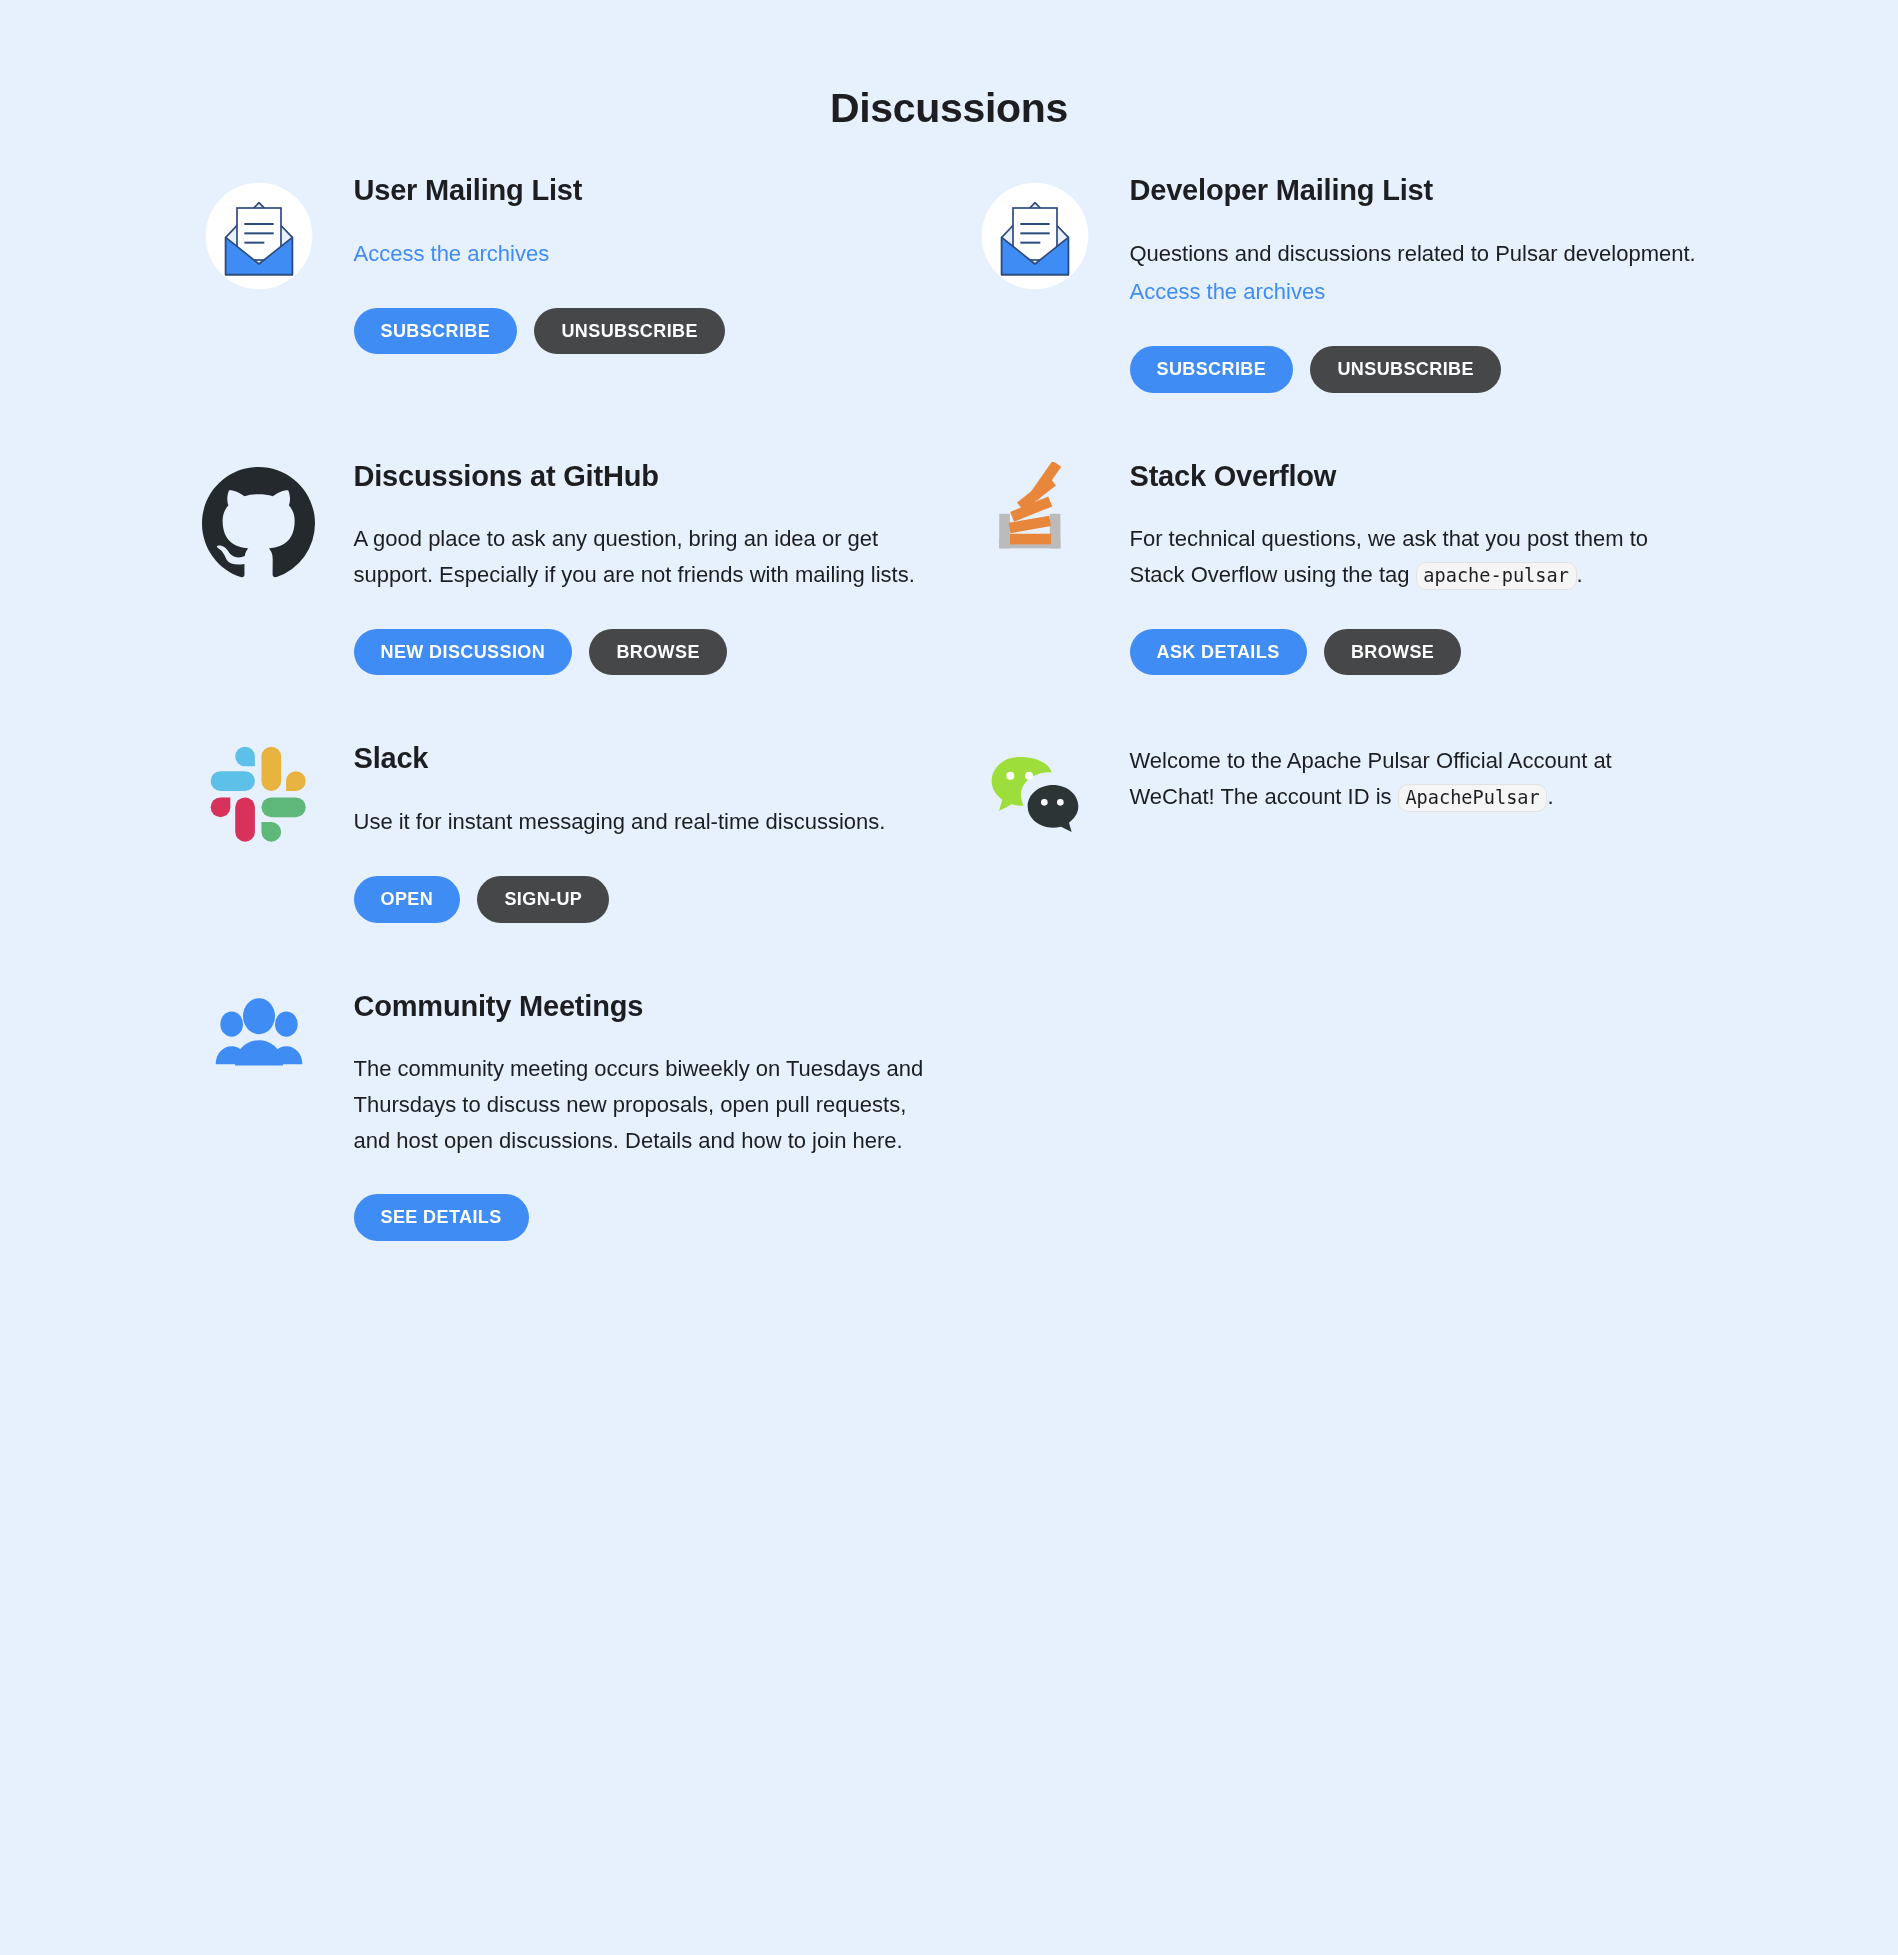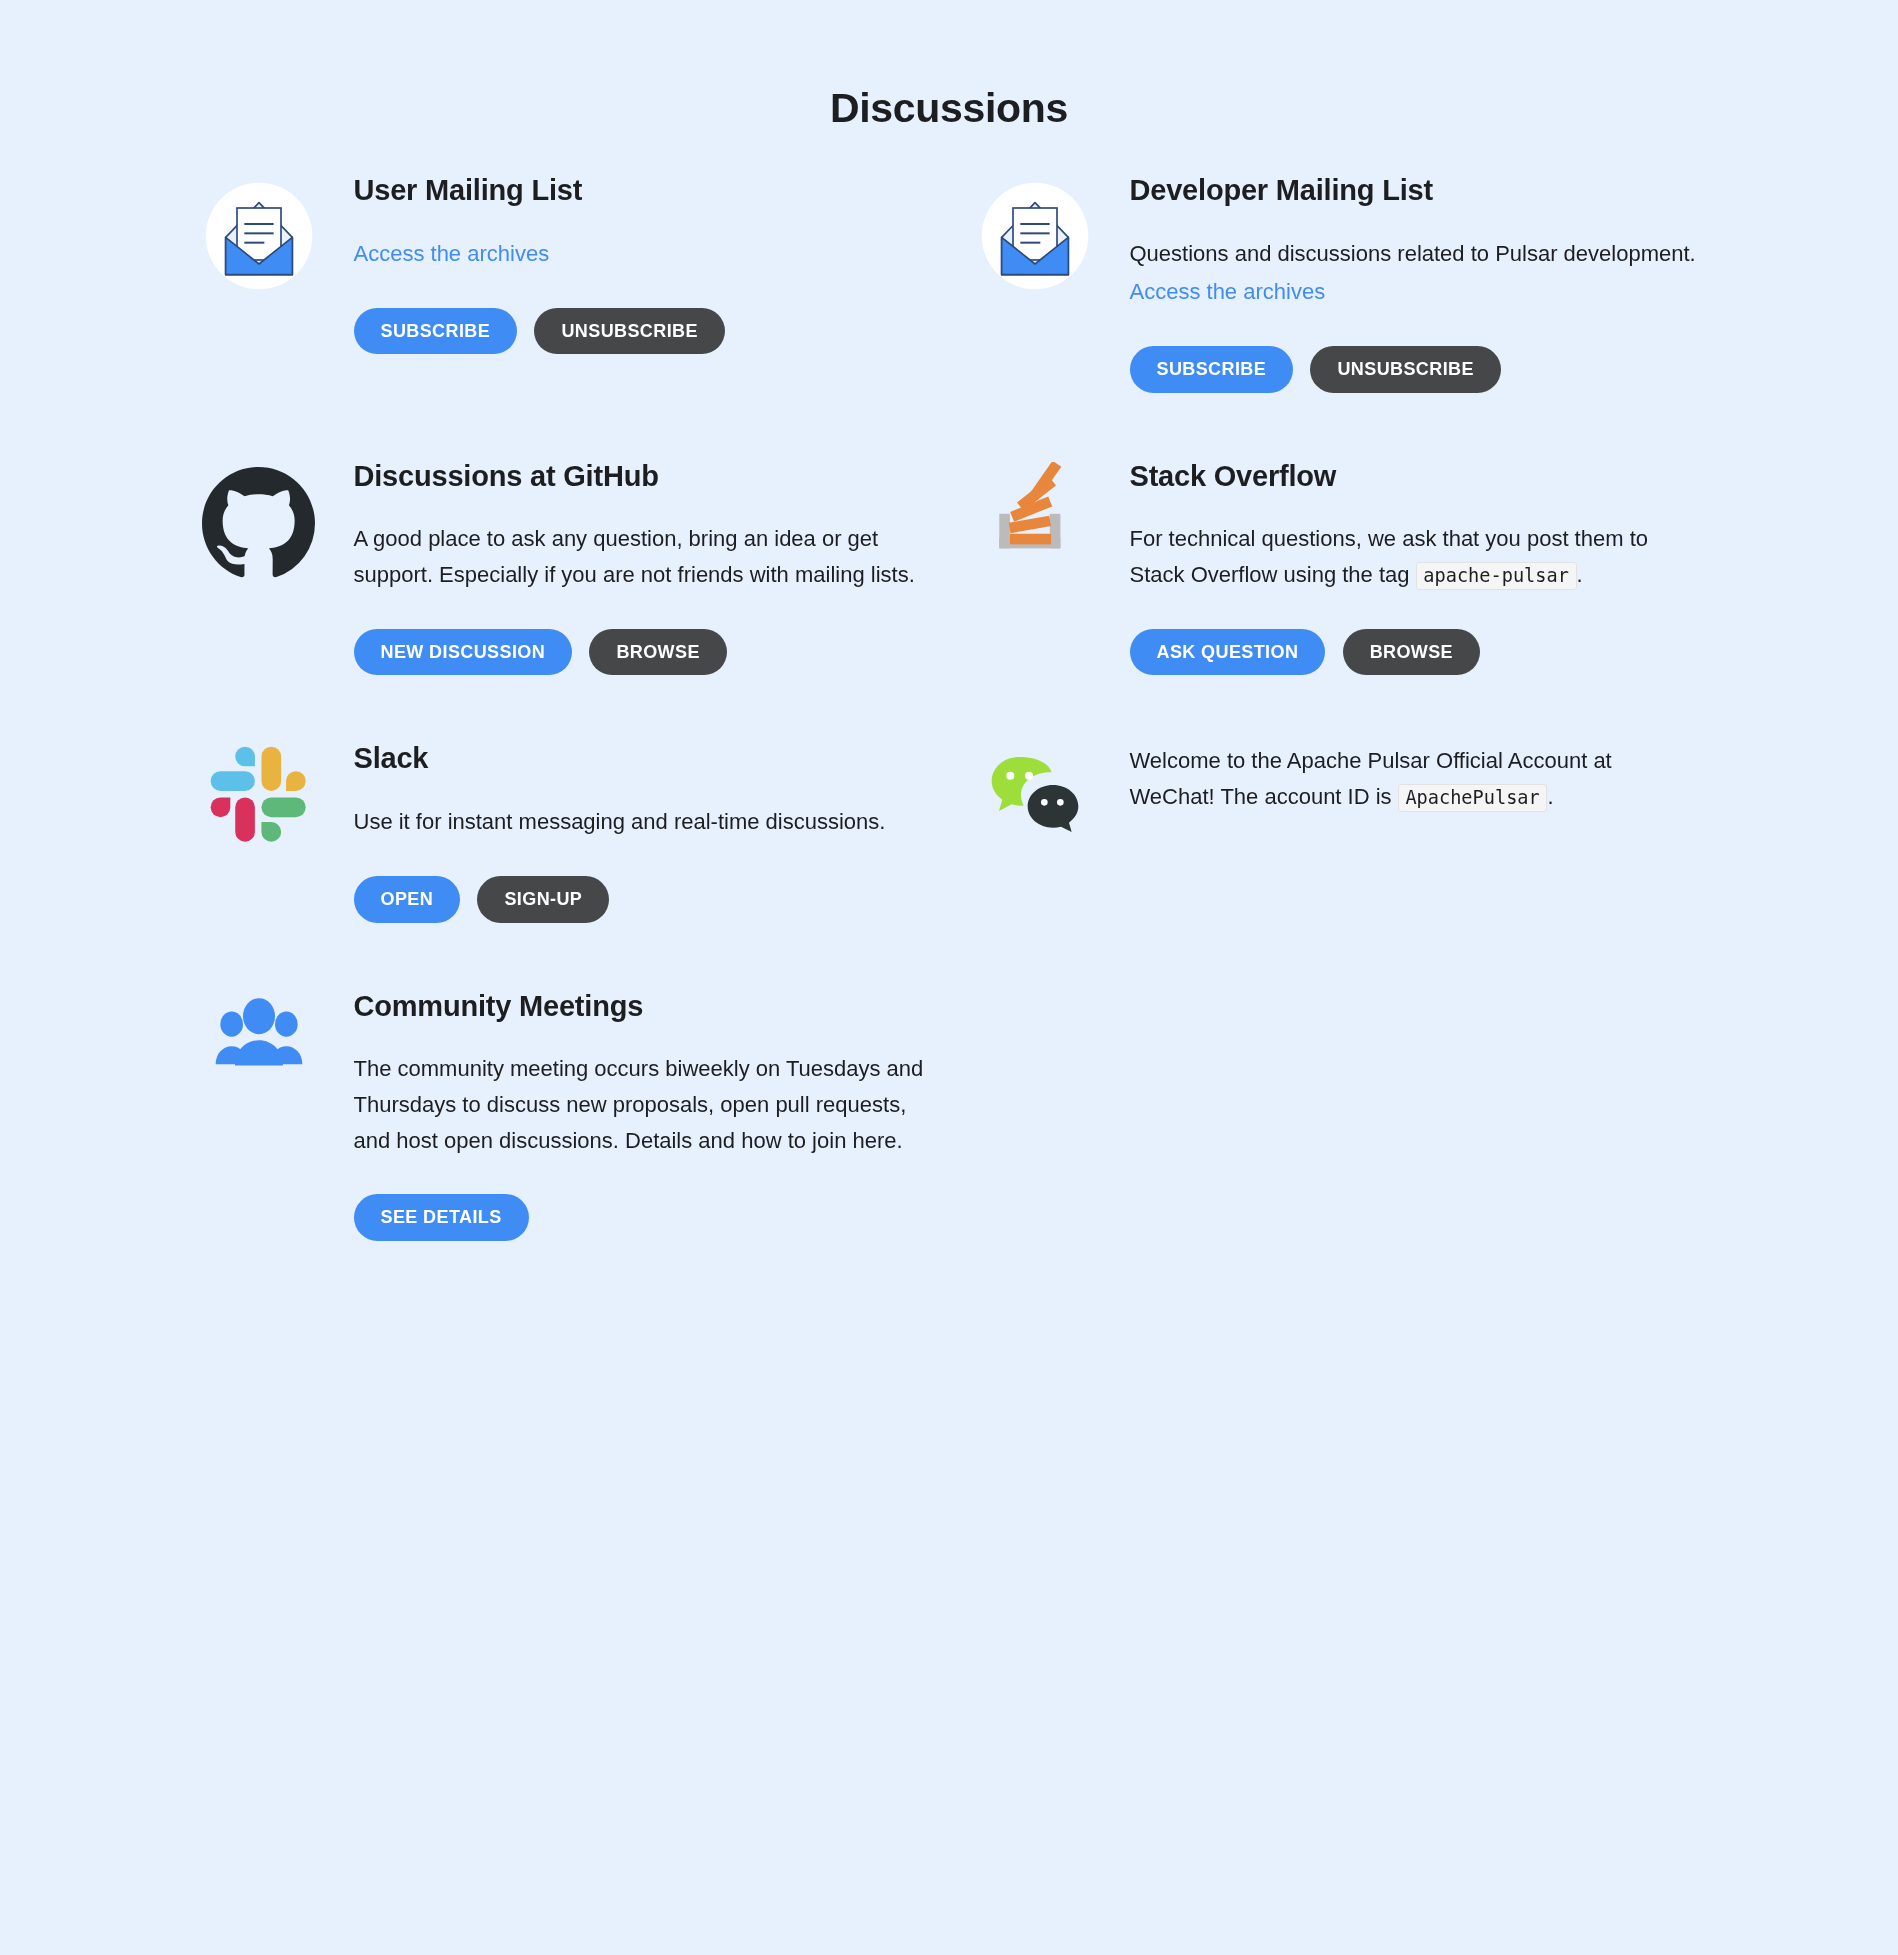--- a/index.html
+++ b/index.html
@@ -73,21 +73,21 @@
     color: #3f8cf4;
     line-height: 1.62;
     text-decoration: none;
     margin: 0;
   }
   code.tag {
     font-family: "DejaVu Sans Mono", monospace;
     font-size: 18.6px;
     background: #f5f5f5;
     border: 1.3px solid #e2e2e2;
-    border-radius: 3px;
+    border-radius: 10px;
     padding: 2px 6.7px 3.3px 6.7px;
     color: #1c1e21;
     white-space: nowrap;
   }
   .btn-row {
     margin-top: 36px;
     display: flex;
     gap: 17.3px;
   }
   .btn {
@@ -187,21 +187,21 @@
           <rect x="27" y="86" width="62" height="16" fill="#e8873c" transform="rotate(-10 58 94)"></rect>
           <rect x="29" y="63" width="62" height="16" fill="#e8873c" transform="rotate(-22 60 71)"></rect>
           <rect x="37" y="40" width="62" height="16" fill="#e8873c" transform="rotate(-38 68 48)"></rect>
           <rect x="50" y="20" width="62" height="16" fill="#e8873c" transform="rotate(-55 81 28)"></rect>
         </svg>
       </div>
       <div class="card-body">
         <div class="card-title">Stack Overflow</div>
         <p class="card-text"><span>For technical questions, we ask that you post them to Stack Overflow using the tag </span><code class="tag">apache-pulsar</code><span>.</span></p>
         <div class="btn-row">
-          <button class="btn primary">ASK QUESTION</button>
+          <button class="btn primary">ASK DETAILS</button>
           <button class="btn dark">BROWSE</button>
         </div>
       </div>
     </div>
 
     <div class="card">
       <div class="card-icon">
         <svg width="100" height="100" viewBox="0 0 122 122">
           <path d="M26 76a12 12 0 11-12-12h12v12z" fill="#d8315b"></path>
           <path d="M32 76a12 12 0 0124 0v30a12 12 0 01-24 0V76z" fill="#d8315b"></path>

